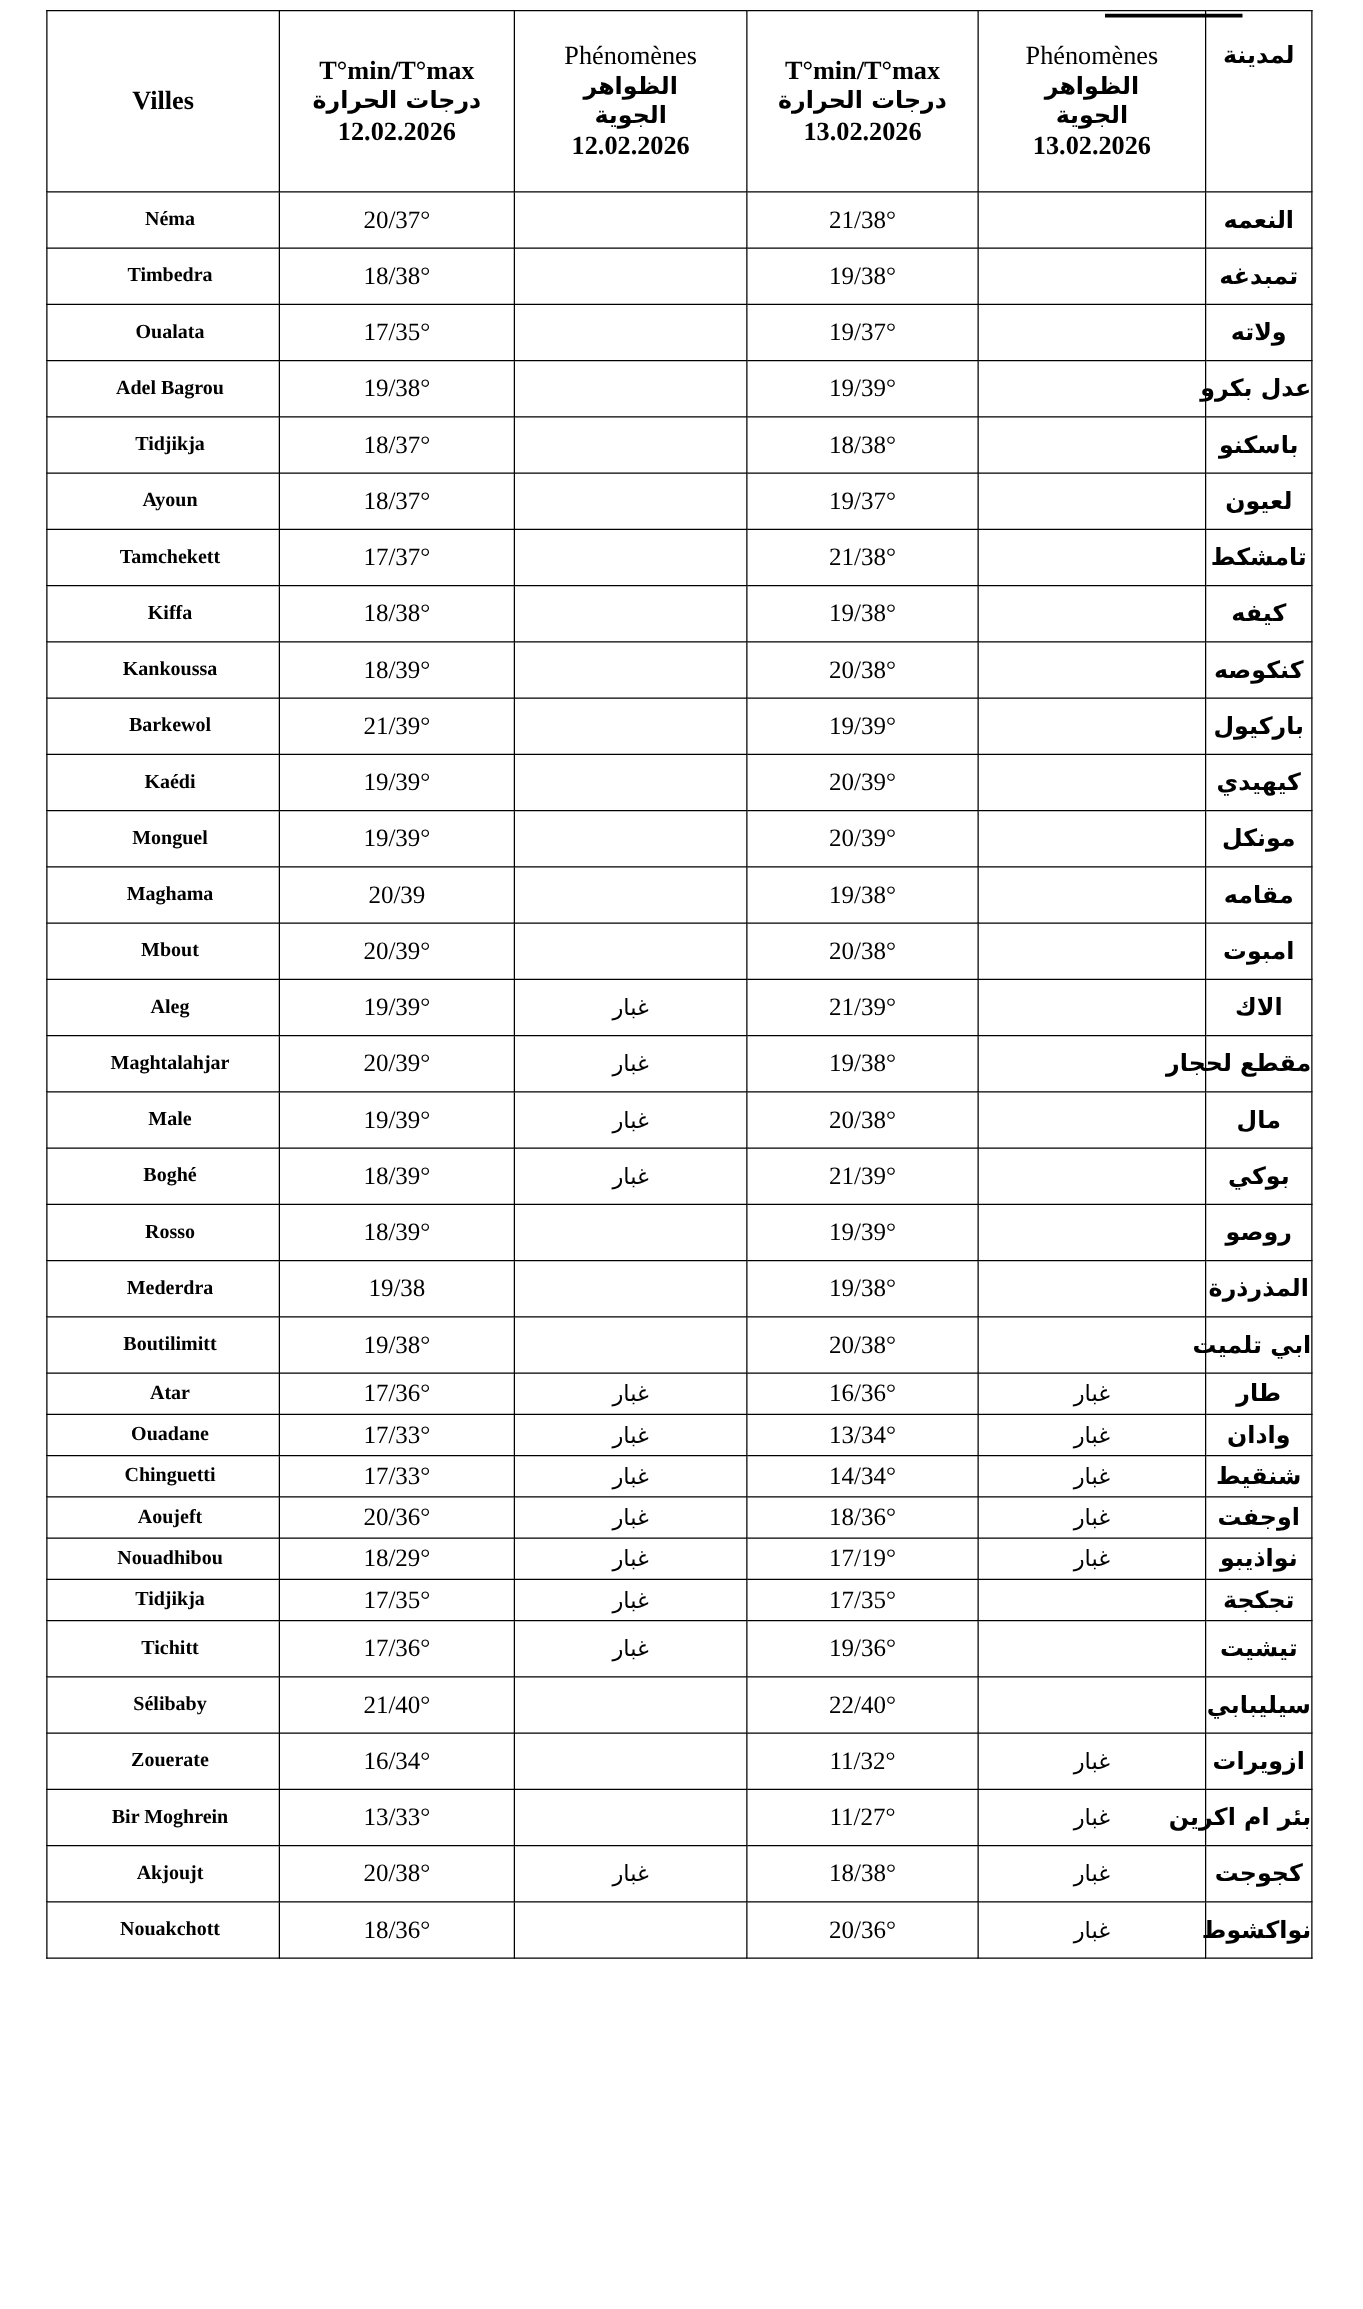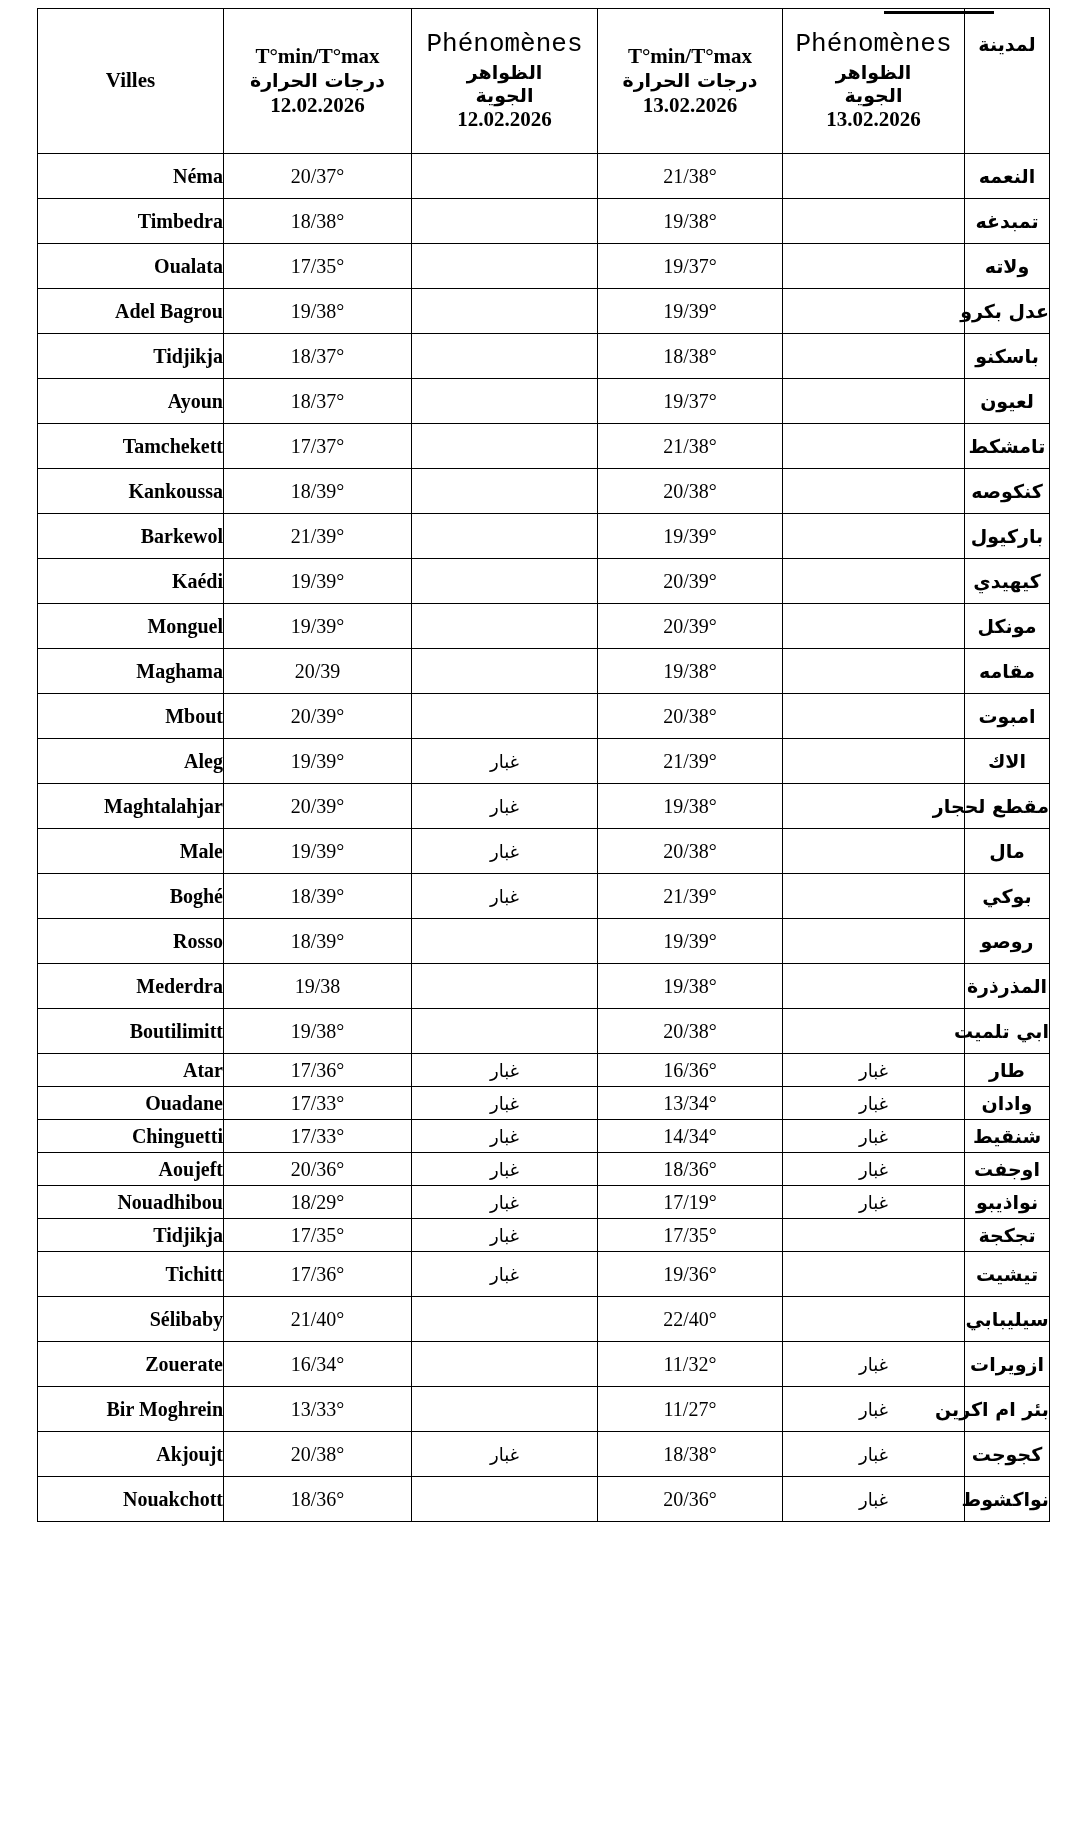--- a/index.html
+++ b/index.html
@@ -58,38 +58,37 @@
     padding: 4px 2px;
   }
   th .ar {
     font-family: "DejaVu Sans", sans-serif;
     font-size: 19px;
     font-weight: bold;
     direction: rtl;
   }
   th .fr-light {
     font-weight: normal;
-    font-size: 26px;
-    font-family: Liberation Mono, monospace;
+    font-size: 21px;
   }
   th.head-ar-city {
     font-family: "DejaVu Sans", sans-serif;
     font-size: 19px;
     font-weight: bold;
     direction: rtl;
     vertical-align: top;
     padding-top: 24px;
   }
   tbody tr td {
     height: 44px;
   }
   td.ville {
-    font-size: 20px;
+    font-size: 16px;
     font-weight: bold;
-    text-align: right;
+    text-align: center;
     padding-left: 11px;
     white-space: nowrap;
   }
   td.temp {
     font-size: 20px;
     text-align: center;
   }
   td.phen {
     font-family: "DejaVu Sans", sans-serif;
     font-size: 18px;
@@ -207,20 +206,28 @@
         </tr>
         <tr>
           <td class="ville">Tamchekett</td>
           <td class="temp">17/37°</td>
           <td class="phen"></td>
           <td class="temp">21/38°</td>
           <td class="phen"></td>
           <td class="arcity">تامشكط</td>
         </tr>
         <tr>
+          <td class="ville">Kiffa</td>
+          <td class="temp">18/38°</td>
+          <td class="phen"></td>
+          <td class="temp">19/38°</td>
+          <td class="phen"></td>
+          <td class="arcity">كيفه</td>
+        </tr>
+        <tr>
           <td class="ville">Kankoussa</td>
           <td class="temp">18/39°</td>
           <td class="phen"></td>
           <td class="temp">20/38°</td>
           <td class="phen"></td>
           <td class="arcity">كنكوصه</td>
         </tr>
         <tr>
           <td class="ville">Barkewol</td>
           <td class="temp">21/39°</td>

